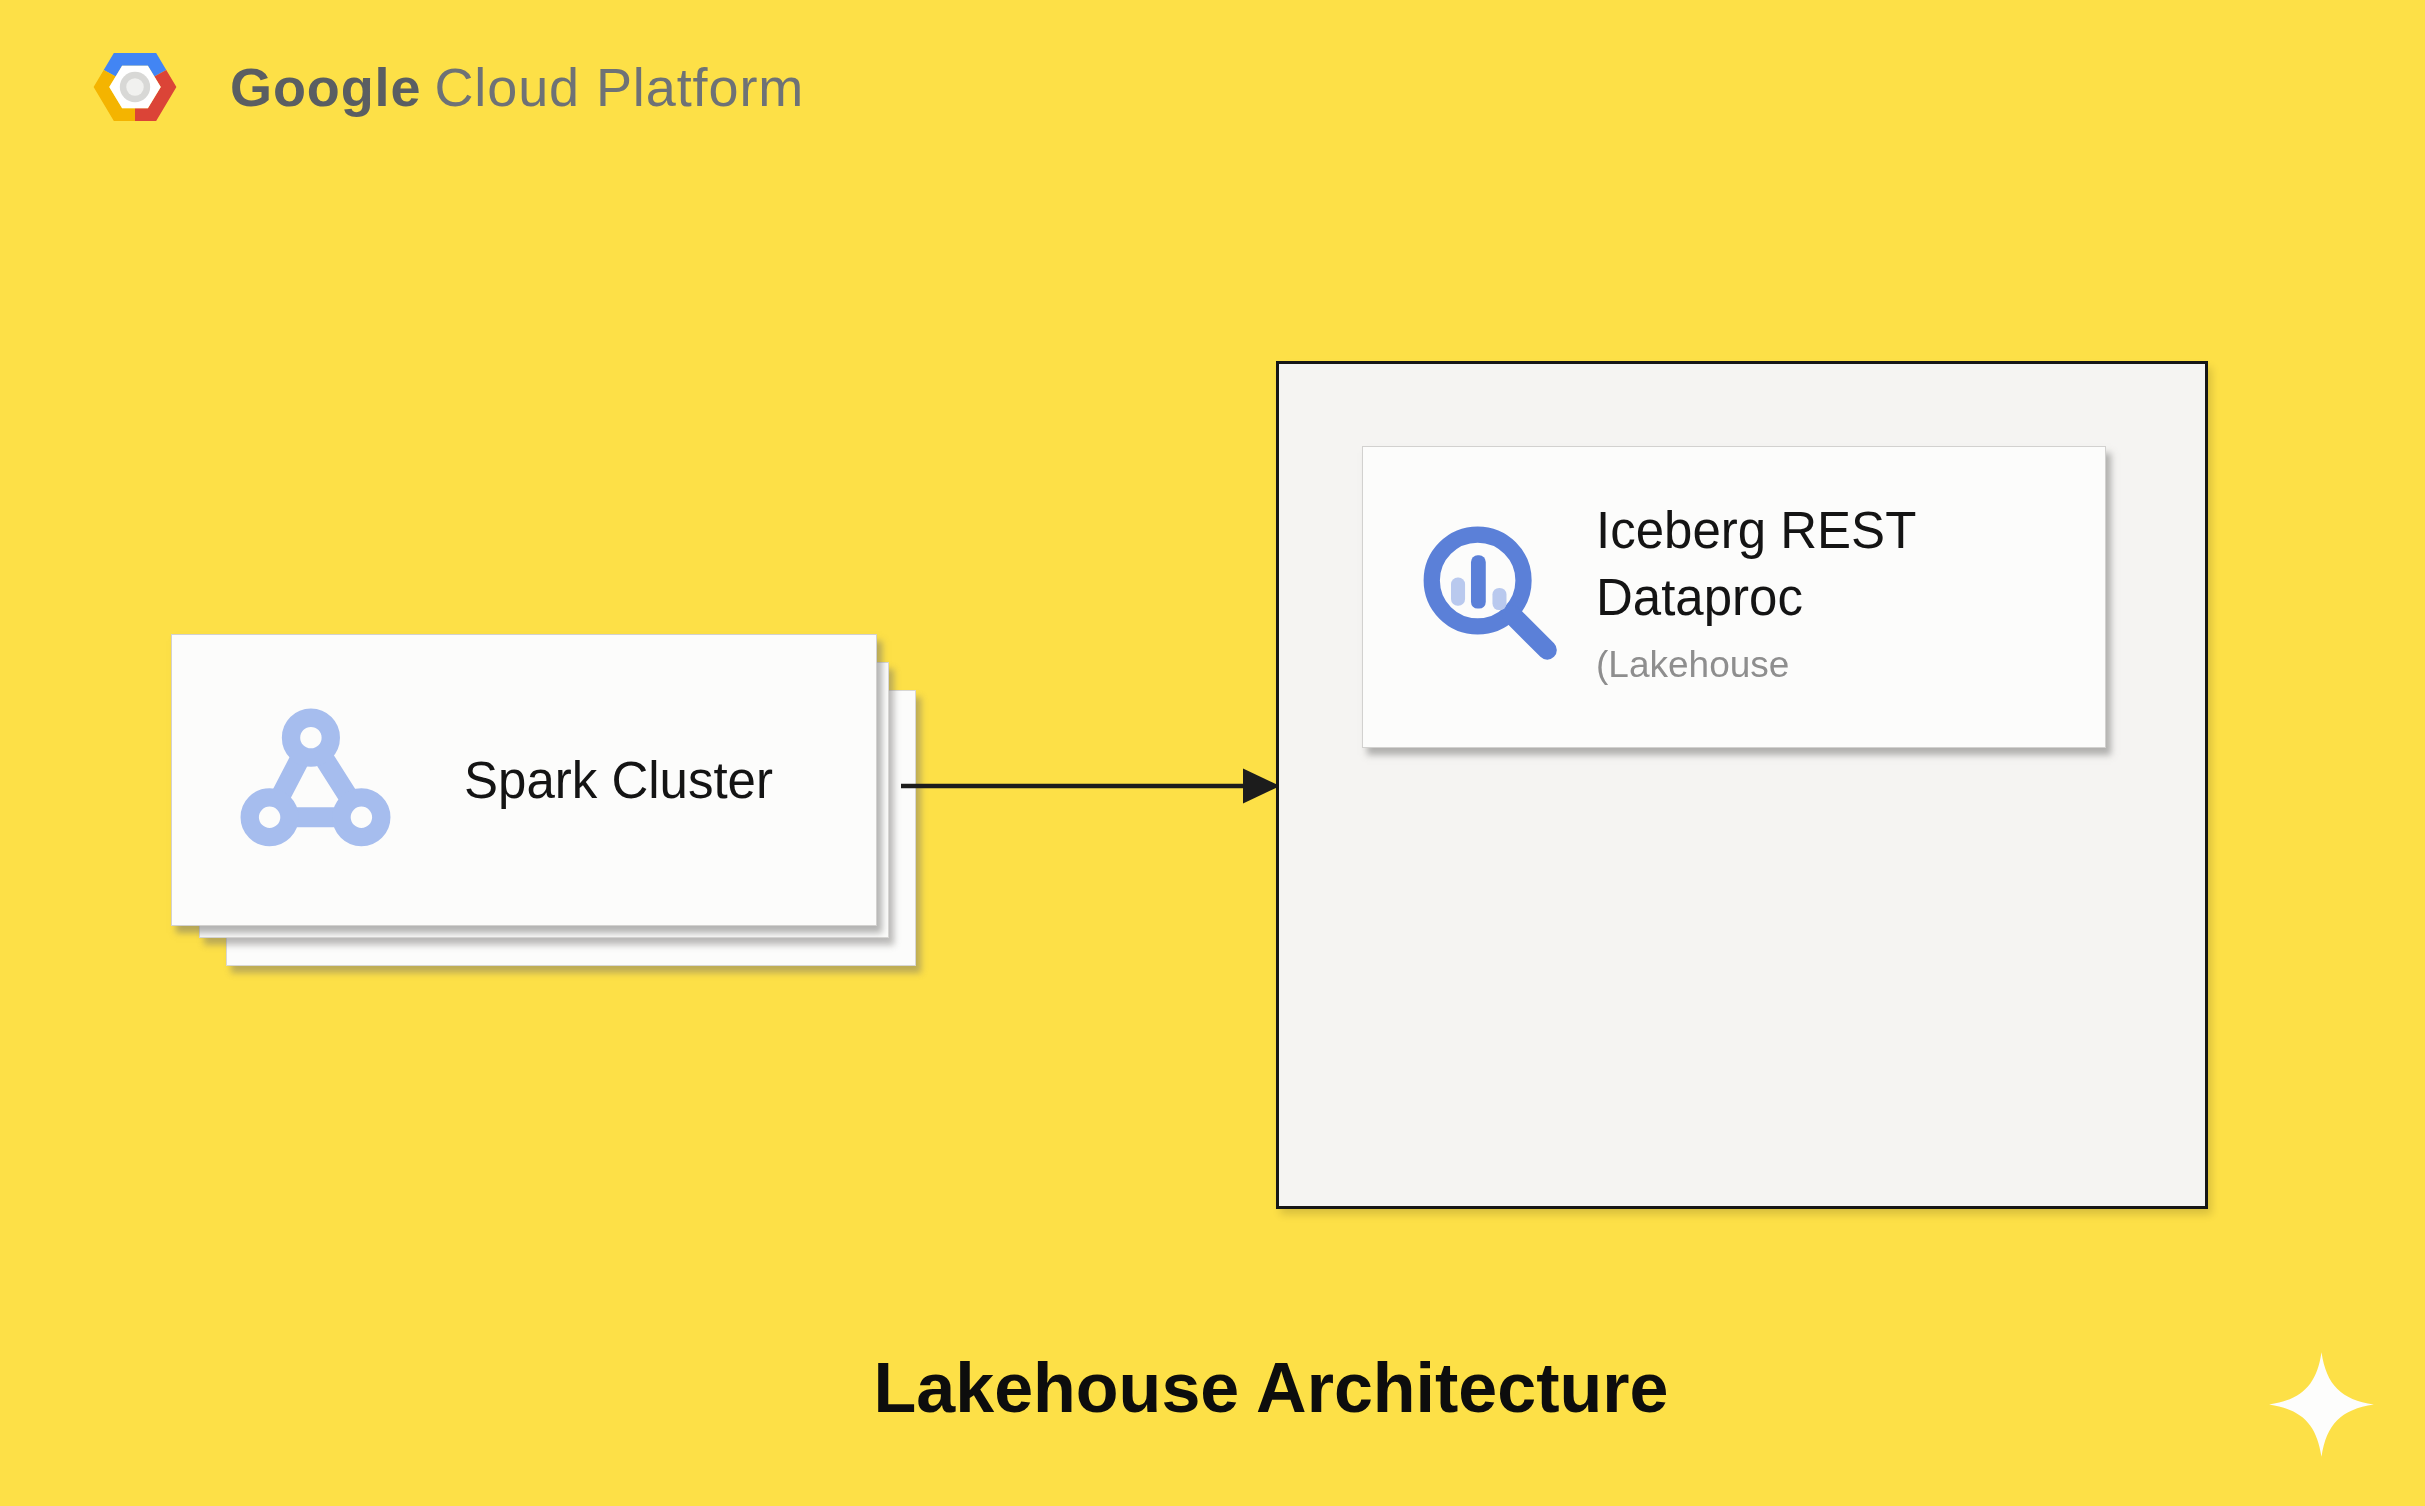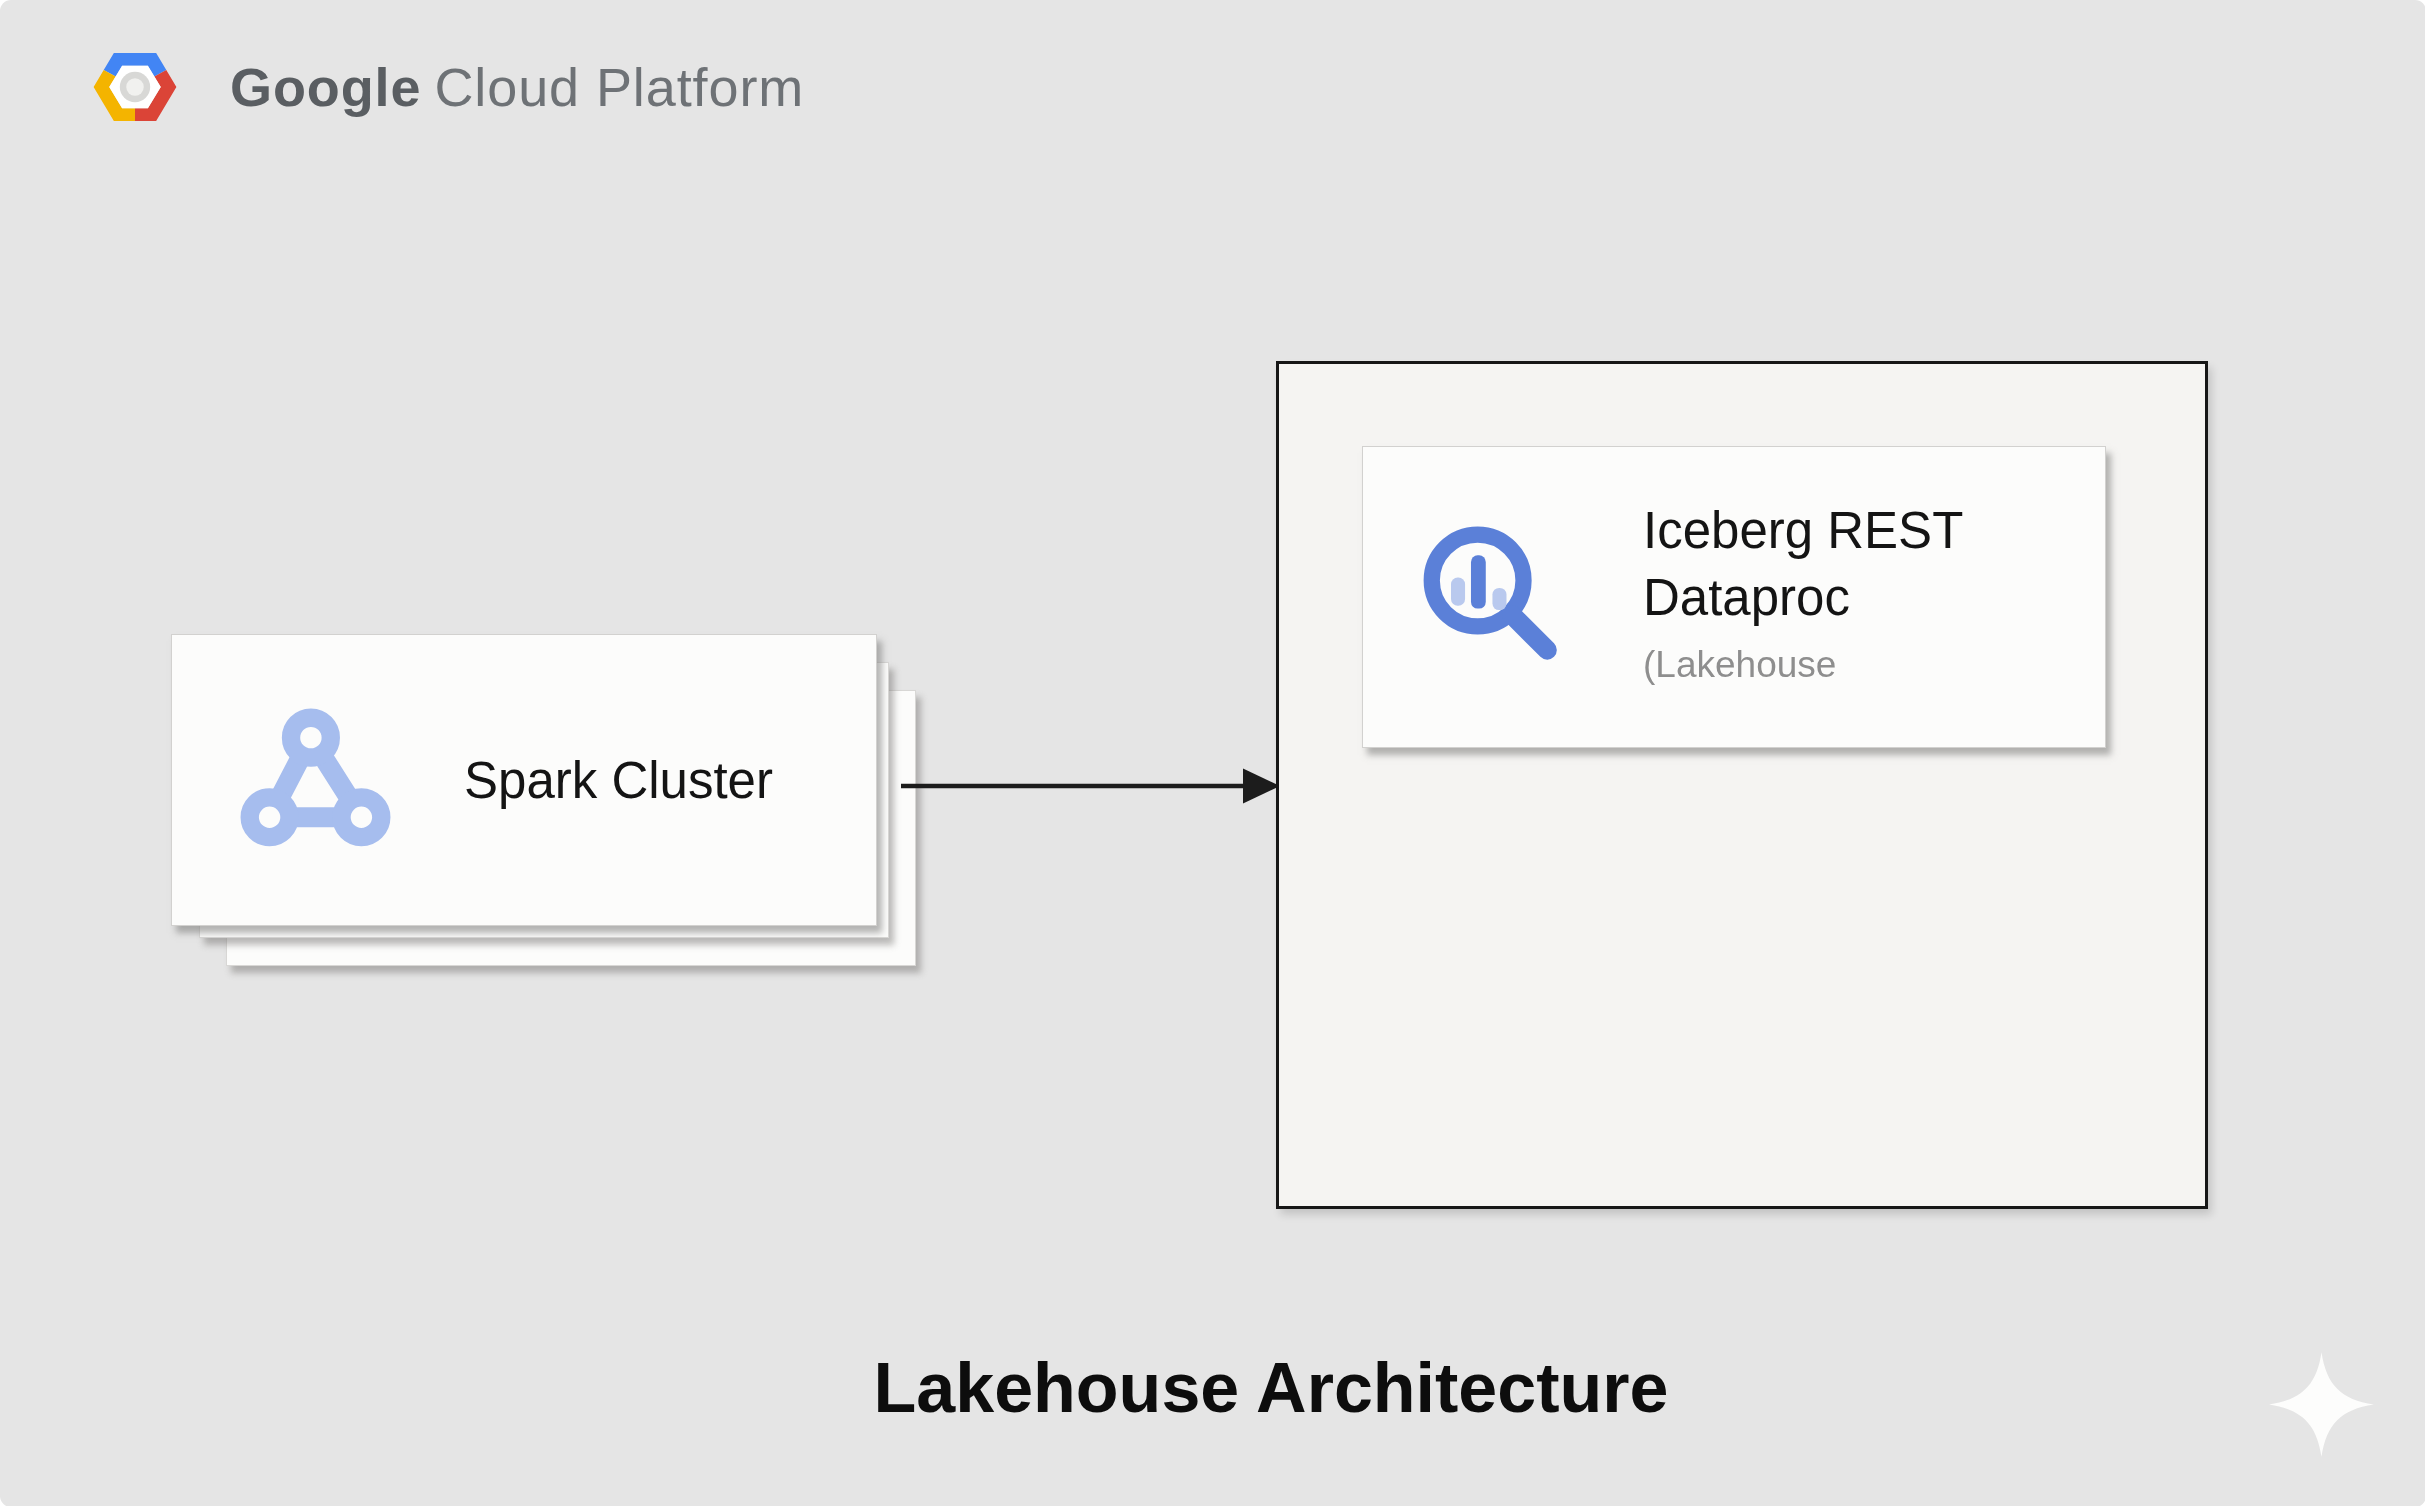--- a/index.html
+++ b/index.html
@@ -1,22 +1,21 @@
 <!DOCTYPE html>
 <html style="font-size:15px"><head>
 <meta charset="utf-8">
 <style>
   html,body{margin:0;padding:0;}
   .page{
     position:relative;
     width:2426px;height:1507px;
-    background:#e5e5e5;
+    background:#fde047;
     font-family:"Liberation Sans", sans-serif;
     overflow:hidden;
-    border-radius:11px;
   }
 
   
   .logo{
     position:absolute;left:86px;top:33px;height:107px;
     display:flex;align-items:center;gap:46px;
   }
   .logo-hex{width:98px;height:92px;display:block;}
   .logo-text{font-size:54px;color:#6e7276;letter-spacing:0.9px;white-space:nowrap;}
   .logo-text .bold{font-weight:700;color:#5a5e62;margin-right:13px;}
@@ -48,21 +47,21 @@
   
   .container-box{
     position:absolute;left:1276px;top:361px;width:932px;height:848px;
     background:#f5f4f2;
     border:3.7px solid #161616;
     box-shadow:3.7px 5.5px 8.3px rgba(0,0,0,.15);
     box-sizing:border-box;
   }
   .catalog-box{left:1362px;top:446px;width:742px;height:300px;}
   .catalog-box .icon{margin-left:51px;}
-  .catalog-box .labels{margin-left:81px;width:425px;}
+  .catalog-box .labels{margin-left:34px;width:425px;}
   .data-box{left:1362px;top:777px;width:732px;height:270px;}
   .data-box .icon{margin-left:57px;}
   .data-box .labels{margin-left:74px;width:425px;}
 
   
   .arrow{position:absolute;left:901px;top:760px;}
 
   
   .caption{
     position:absolute;left:1271px;top:1348px;transform:translateX(-50%);

